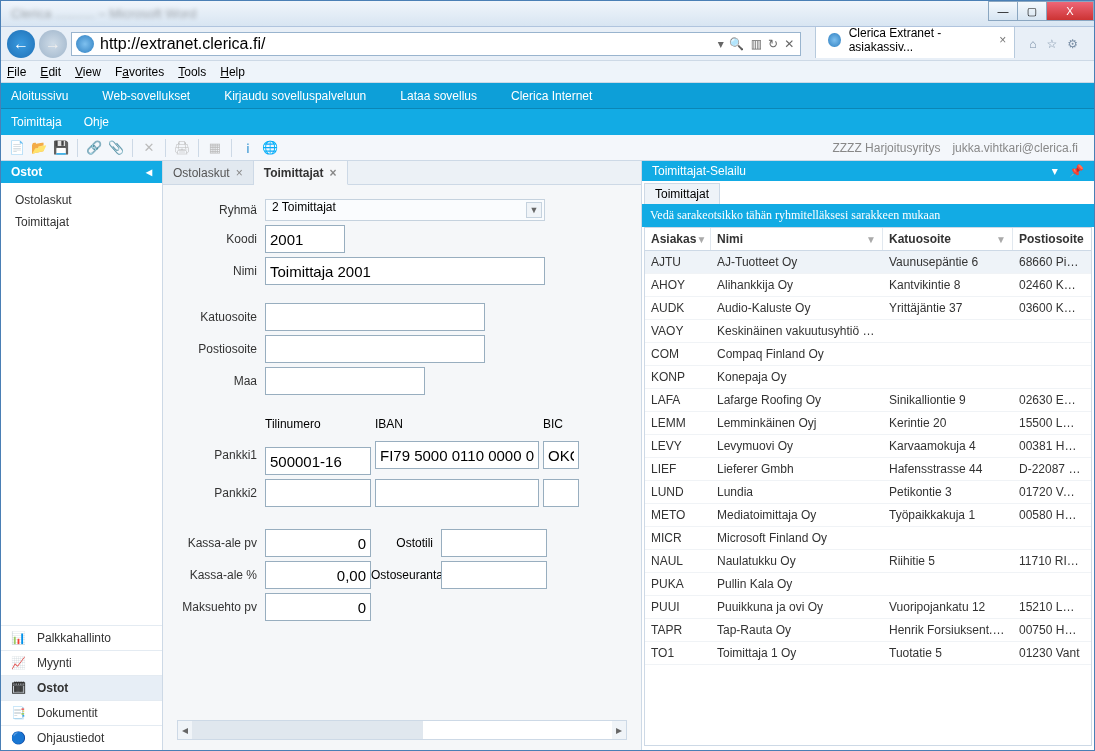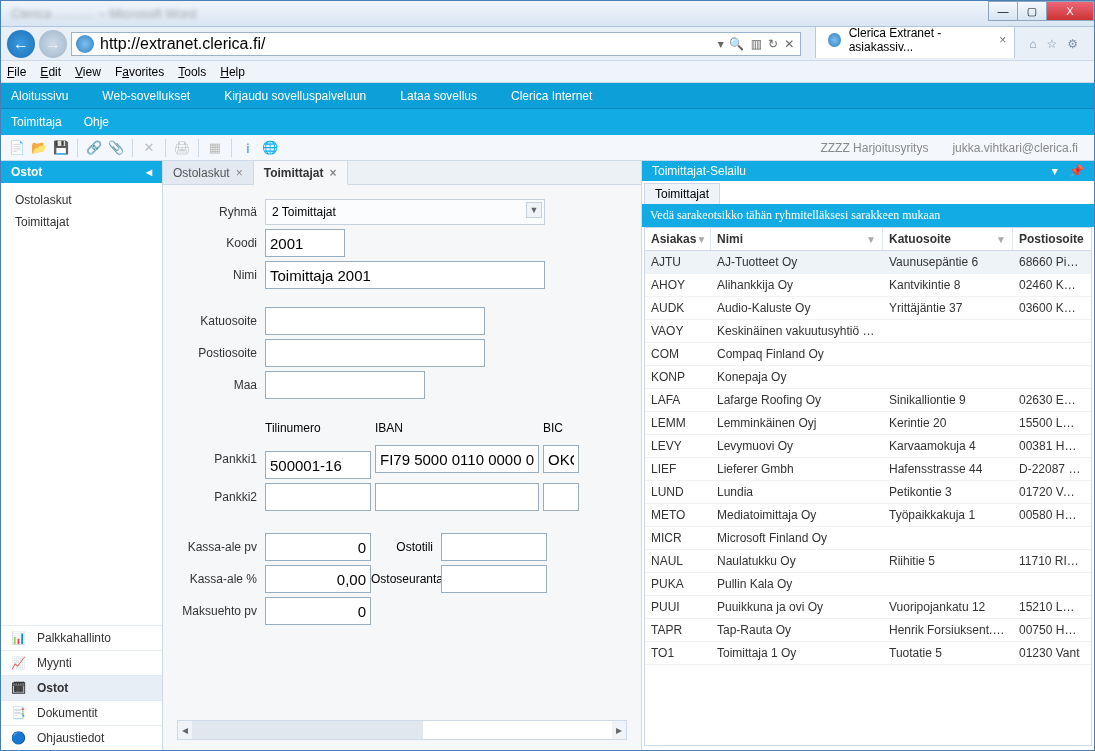--- a/index.html
+++ b/index.html
@@ -34,21 +34,21 @@
 
 .appnav{height:26px;background:#0d9fd8;color:#fff;display:flex;align-items:center;padding:0 10px;gap:34px;font-size:13px;border-bottom:1px solid #0b86b6;}
 .appnav2{height:26px;background:#12abe4;color:#fff;display:flex;align-items:center;padding:0 10px;gap:22px;font-size:13px;}
 .appnav2 .item{color:#fff;}
 
 
 .tb{height:26px;background:#f4f7fb;border-bottom:1px solid #cdd9e6;display:flex;align-items:center;padding:0 6px;}
 .tb-left{display:flex;align-items:center;gap:2px;}
 .tb-ico{width:20px;height:20px;display:flex;align-items:center;justify-content:center;color:#4a7fb5;font-size:13px;}
 .tb-sep{width:1px;height:18px;background:#cdd9e6;margin:0 4px;}
-.tb-right{margin-left:auto;display:flex;gap:24px;color:#888;padding-right:10px;justify-content:center;}
+.tb-right{margin-left:auto;display:flex;gap:12px;color:#888;padding-right:10px;justify-content:center;}
 
 
 .main{flex:1;display:flex;min-height:0;}
 .sidebar{width:162px;background:#fff;border-right:1px solid #cdd9e6;display:flex;flex-direction:column;}
 .sb-section-hdr{background:#12abe4;color:#fff;padding:4px 10px;font-size:14px;font-weight:600;display:flex;justify-content:space-between;align-items:center;}
 .sb-links{padding:6px 0;}
 .sb-link{padding:4px 14px;color:#333;font-size:12px;}
 .sb-spacer{flex:1;}
 .sb-nav-item{display:flex;align-items:center;gap:8px;padding:5px 10px;border-top:1px solid #e4ebf2;color:#333;}
 .sb-nav-item.active{background:#e7eef6;font-weight:600;}
@@ -57,21 +57,21 @@
 .center{flex:1;display:flex;min-height:0;}
 .form-pane{flex:1;background:#f5f7f9;border-right:1px solid #cdd9e6;display:flex;flex-direction:column;min-width:0;}
 .tabs{display:flex;border-bottom:1px solid #cdd9e6;background:#ecf1f6;height:24px;}
 .tabx{padding:3px 10px;border-right:1px solid #cdd9e6;display:flex;align-items:center;gap:6px;color:#555;background:#e2e9f0;}
 .tabx.active{background:#f5f7f9;border-bottom:1px solid #f5f7f9;margin-bottom:-1px;font-weight:600;color:#333;}
 .tabx .x{color:#888;}
 .form-body{flex:1;overflow:auto;padding:14px 14px 0 14px;}
 .frow{display:flex;align-items:center;margin-bottom:4px;}
 .flabel{width:88px;text-align:right;padding-right:8px;color:#333;}
 .finput{border:1px solid #98aebf;background:#fff;height:28px;padding:0 4px;font-size:15px;}
-.fsel{border:1px solid #c5d2de;background:#fafcfe;height:22px;display:flex;align-items:center;padding:12px 6px;position:relative;}
+.fsel{border:1px solid #c5d2de;background:#fafcfe;height:22px;display:flex;align-items:flex-start;padding:0 6px;position:relative;}
 .fsel .dd{position:absolute;right:2px;top:2px;width:16px;height:16px;border:1px solid #c5d2de;background:#f0f4f8;display:flex;align-items:center;justify-content:center;font-size:9px;color:#666;}
 .hscroll{height:20px;border:1px solid #cdd9e6;background:#f0f4f8;margin:6px 14px 10px 14px;display:flex;align-items:center;}
 .hscroll .th{width:14px;height:100%;display:flex;align-items:center;justify-content:center;color:#666;}
 .hscroll .track{flex:1;background:#fff;height:100%;position:relative;}
 .hscroll .thumb{position:absolute;left:0;top:0;bottom:0;width:55%;background:#e0e7ee;}
 
 .browse-pane{width:452px;display:flex;flex-direction:column;}
 .bp-hdr{background:#12abe4;color:#fff;padding:3px 10px;display:flex;justify-content:space-between;align-items:center;font-size:14px;}
 .bp-tab{background:#eef3f8;border:1px solid #cdd9e6;border-bottom:none;padding:3px 10px;width:fit-content;margin:2px 0 0 2px;font-size:12px;}
 .bp-groupbar{background:#12abe4;color:#fff;padding:4px 8px;font-size:12px;font-family:Liberation Serif, serif;}

